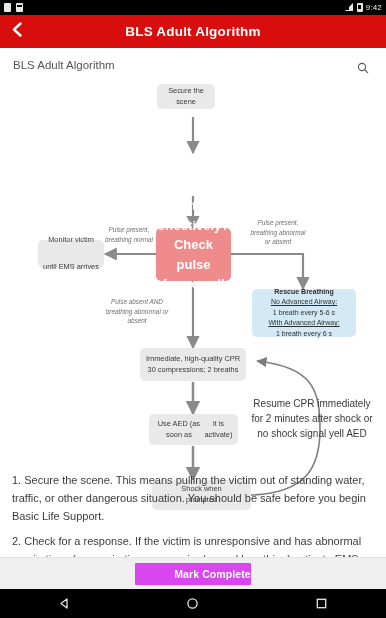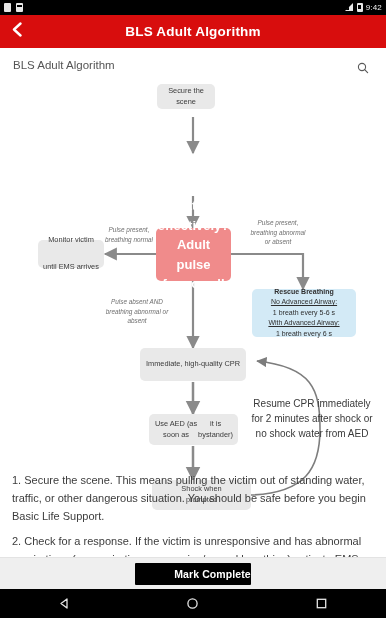--- a/index.html
+++ b/index.html
@@ -89,21 +89,21 @@
   }
   .body-copy p{ margin-bottom:8px; }
 
   
   .bottom-area{
     position:absolute; left:0; right:0; bottom:29px; height:32px;
     background:#efefef; display:flex; align-items:center; justify-content:center;
     border-top:1px solid #e3e3e3;
   }
   .mark-btn{
-    background:#000000; color:#fff; font-size:10.5px; font-weight:bold;
+    background:#d946ef; color:#fff; font-size:10.5px; font-weight:bold;
     width:116px; height:22px; border:none; border-radius:1px; cursor:pointer;
     letter-spacing:.1px;
     padding-left:39px;
   }
   .navbar{
     position:absolute; left:0; right:0; bottom:0; height:29px; background:#000;
     display:flex; align-items:center; justify-content:space-around;
   }
   .navbar .nav-ico{ width:36px; height:29px; display:flex; align-items:center; justify-content:center; cursor:pointer;}
 </style>
@@ -180,45 +180,46 @@
     </svg>
 
     <div class="node grey" style="left:157px; top:0; width:58px; height:25px;">
       <span>Secure the scene</span>
     </div>
 
 
     <div class="node pink" style="left:156px; top:144px; width:75px; height:53px; flex-direction:column;">
       <span>Breathing</span>
       <span>effectively?</span>
-      <span>Adult pulse</span>
+      <span>Check pulse</span>
       <span>for no cell</span>
       <span>than 10 s.</span>
     </div>
 
     <div class="node grey" style="left:38px; top:156px; width:66px; height:28px; flex-direction:column;gap:16px;">
       <span>Monitor victim</span>
       <span>until EMS arrives</span>
     </div>
 
     <div class="node blue" style="left:252px; top:205px; width:104px; height:48px; flex-direction:column;">
       <span class="bold">Rescue Breathing</span>
       <span class="u">No Advanced Airway:</span>
       <span>1 breath every 5-6 s</span>
       <span class="u">With Advanced Airway:</span>
       <span>1 breath every 6 s</span>
     </div>
 
     <div class="node grey" style="left:140px; top:264px; width:106px; height:33px; flex-direction:column;">
       <span>Immediate, high-quality CPR</span>
+      <span>30 compressions; 2 breaths</span>
     </div>
 
     <div class="node grey" style="left:149px; top:330px; width:89px; height:31px; flex-direction:row;">
       <span>Use AED (as soon as</span>
-      <span>it is bystander)</span>
+      <span>it is activate)</span>
     </div>
 
     <div class="node grey" style="left:152px; top:396px; width:99px; height:30px; flex-direction:column;">
       <span>Shock when</span>
       <span>prompted</span>
     </div>
 
     <div class="edge-label" style="left:100px; top:141px; width:58px;">
       <span>Pulse present,</span><br>
       <span>breathing normal</span>
@@ -232,21 +233,21 @@
 
     <div class="edge-label" style="left:95px; top:213px; width:84px;">
       <span>Pulse absent AND</span><br>
       <span>breathing abnormal or</span><br>
       <span>absent</span>
     </div>
 
     <div class="flow-note" style="left:248px; top:312px; width:128px;">
       <span>Resume CPR immediately</span><br>
       <span>for 2 minutes after shock or</span><br>
-      <span>no shock water from AED</span>
+      <span>no shock signal yell AED</span>
     </div>
   </div>
 
   <div class="body-copy">
     <p>1. Secure the scene. This means pulling the victim out of standing water, traffic, or other dangerous situation. You should be safe before you begin Basic Life Support.</p>
     <p>2.  Check for a response. If the victim is unresponsive and has abnormal respirations (no respirations or gasping/agonal breathing) activate EMS, yell for help, and send someone for an AED. Use a cell phone if one is available.</p>
     <p>3. Check for a pulse at the carotid artery (check for no longer than 10 seconds) and check breathing.</p>
   </div>
 </div>
 

